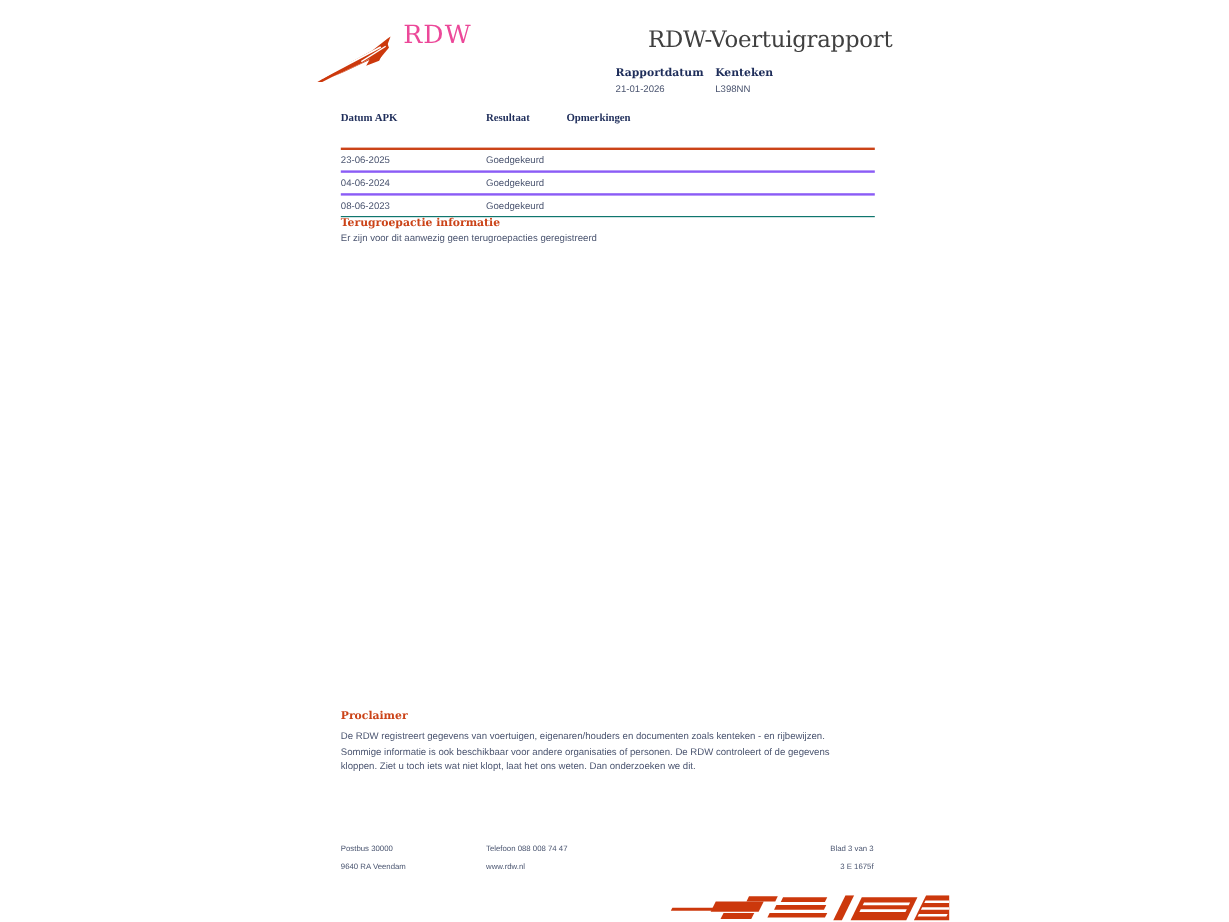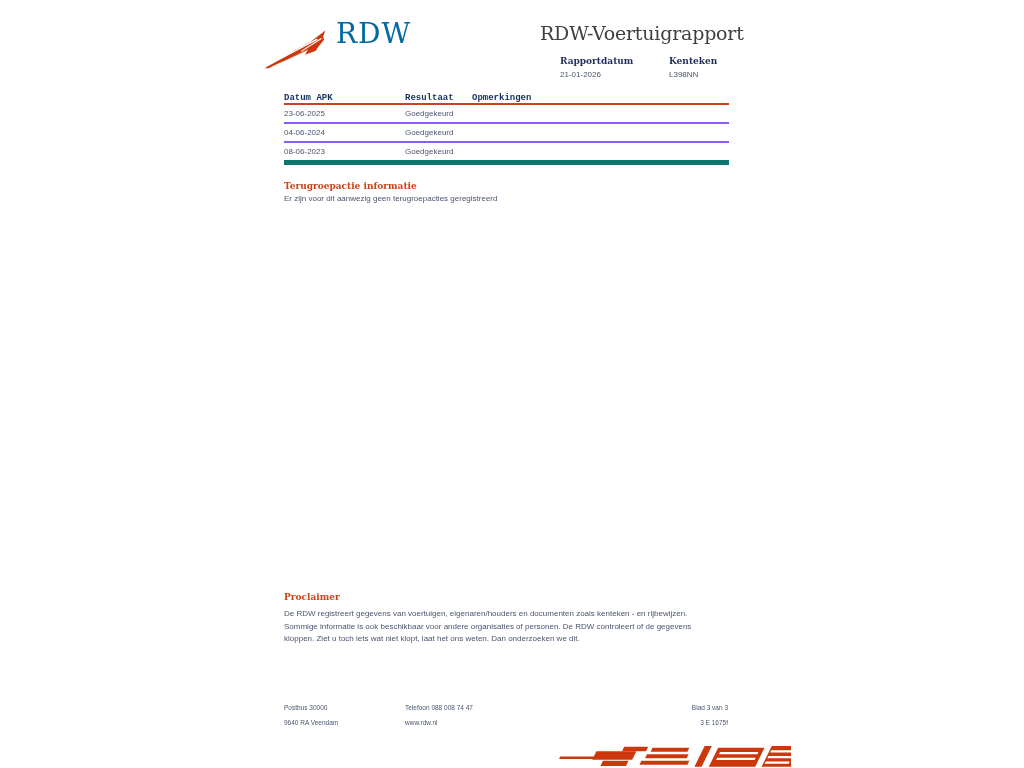--- a/index.html
+++ b/index.html
@@ -9,53 +9,53 @@
     font-family:"Liberation Sans","DejaVu Sans",sans-serif;
     color:#4b5570;
   }
   .abs{position:absolute;}
 
   
   .wing-logo{left:263px;top:29px;width:68px;height:42px;}
   .logo-text{
     left:336px;top:17px;
     font-family:"DejaVu Serif","Liberation Serif",serif;
-    font-size:28px;color:#0369a1;letter-spacing:1px;font-weight:500;
+    font-size:21px;color:#ec4899;letter-spacing:1px;font-weight:500;
   }
   .doc-title{
     left:540px;top:22px;
     font-family:"DejaVu Serif","Liberation Serif",serif;
     font-size:19px;color:#404040;font-weight:500;letter-spacing:-0.2px;
   }
-  .meta{left:560px;top:56px;display:flex;gap:26px;}
+  .meta{left:513px;top:56px;display:flex;}
   .meta-field{display:flex;flex-direction:column;}
   .meta-field.first{width:83px;}
   .meta-label{
     font-family:"DejaVu Serif","Liberation Serif",serif;
     font-weight:bold;font-size:9px;color:#1e2d5a;
   }
   .meta-value{font-size:8px;margin-top:4px;color:#4b5570;}
 
   
   .apk-table{left:284px;top:93px;width:445px;font-size:8px;}
   .apk-header{
     display:flex;
-    font-family:Liberation Mono, monospace;
+    font-family:Liberation Serif, serif;
     font-weight:bold;font-size:9px;color:#1e2d5a;
     border-bottom:2px solid #cb4318;
-    padding-bottom:0;
+    padding-bottom:20px;
   }
   .apk-row{
     display:flex;
     border-bottom:2px solid #8b5cf6;
     padding:2.5px 0 2px 0;
     min-height:9px;
     line-height:12.5px;
   }
-  .apk-row.last{border-bottom:5px solid #0f766e;}
+  .apk-row.last{border-bottom:1px solid #0f766e;}
   .col-datum{width:121px;}
   .col-resultaat{width:67px;}
   .col-opmerkingen{flex:1;}
 
   
   .section-heading{
     font-family:"DejaVu Serif","Liberation Serif",serif;
     font-weight:bold;font-size:9px;color:#cb4318;text-align:right;
   }
   .terugroep-heading{left:284px;top:181px;}

